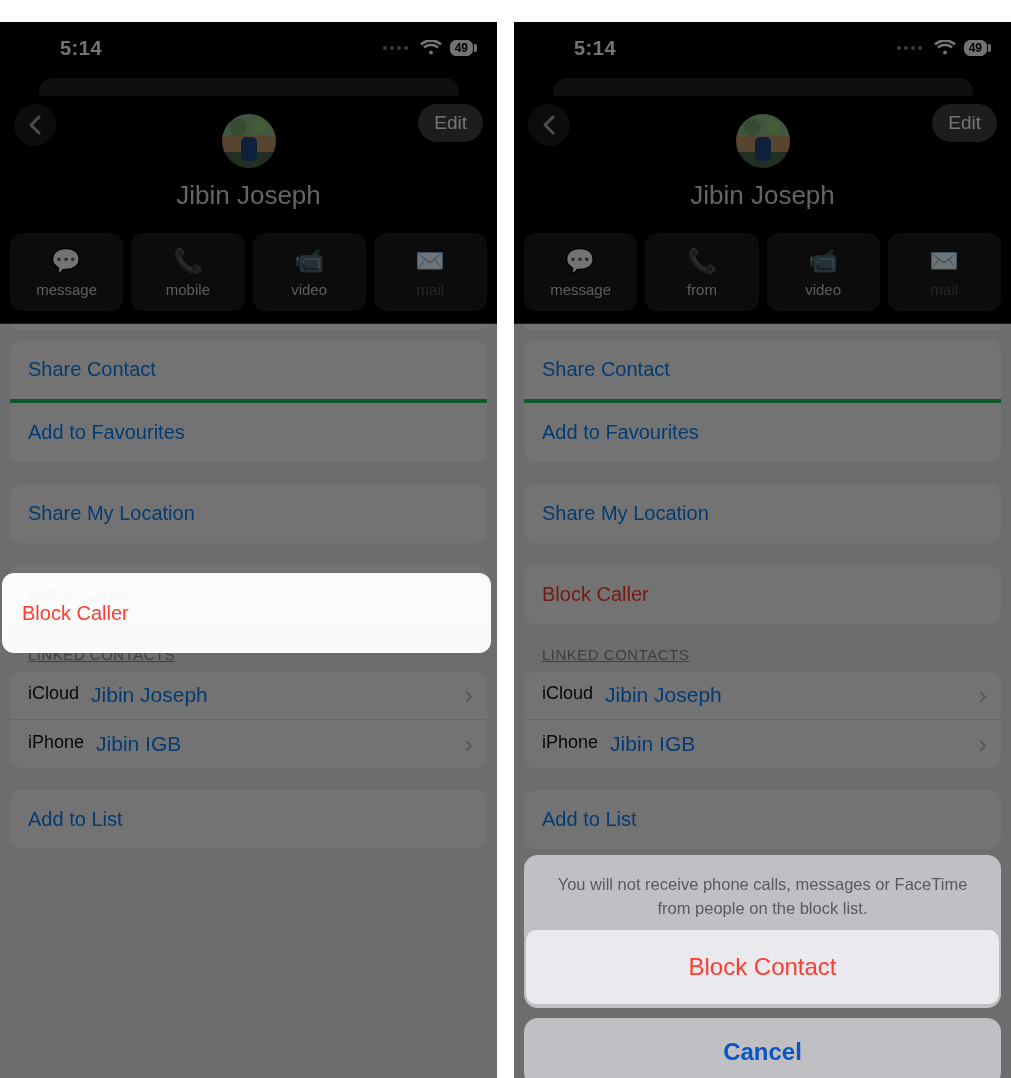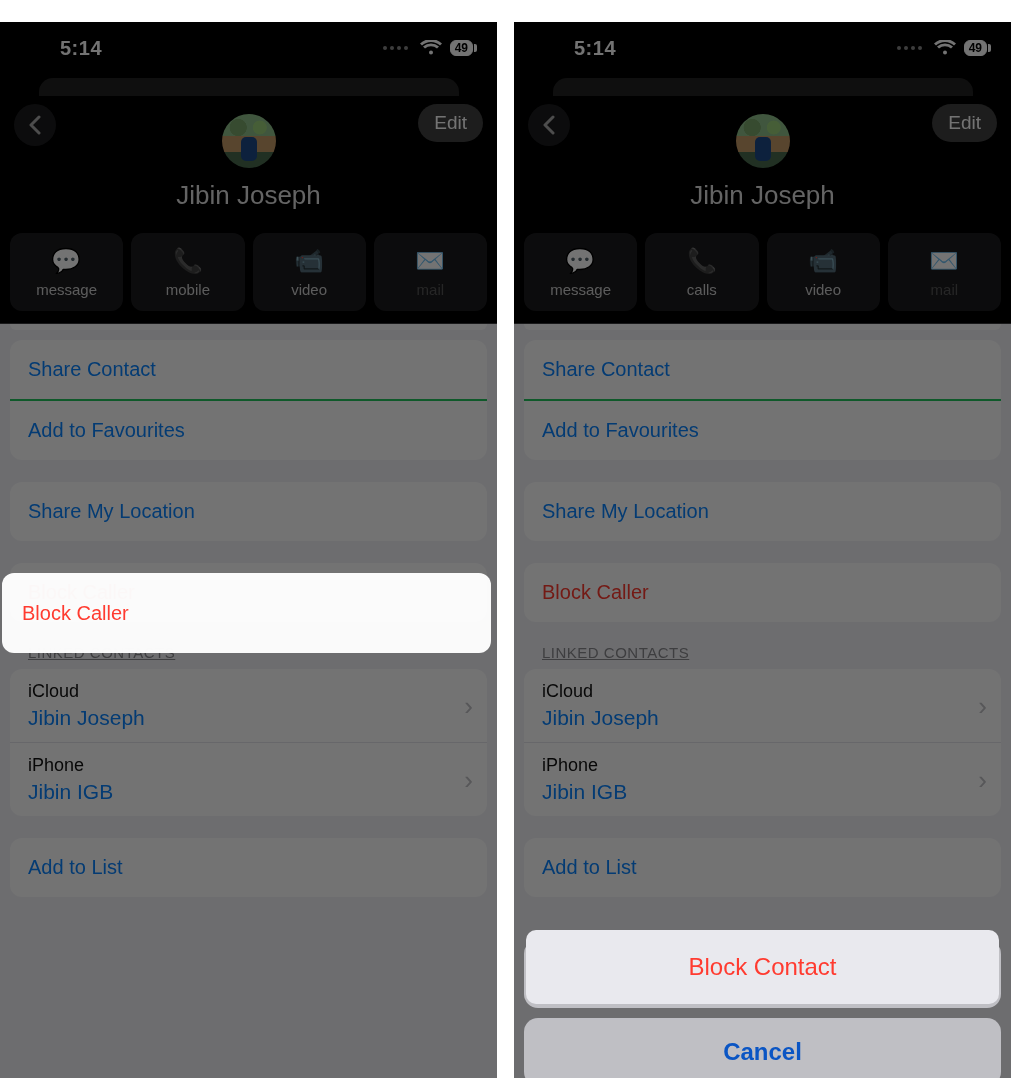--- a/index.html
+++ b/index.html
@@ -131,35 +131,35 @@
   .top-stub{
     height:6px; background:#fff; border-radius:0 0 12px 12px;
     margin:0 10px 10px 10px;
   }
   .card{
     background:#fff; margin:0 10px 22px 10px; border-radius:12px;
     overflow:hidden;
   }
   .row{
     padding:18px 18px; font-size:20px;
-    border-top:2px solid #22c55e;
+    border-top:4px solid #22c55e;
     display:flex; align-items:center; justify-content:space-between;
     cursor:pointer;
   }
   .row:first-child{ border-top:none; }
   .row.blue{ color:#0a84ff; }
   .row.red{ color:#ff3b30; }
   .section-label{
     color:#8a8a8e; font-size:15px; letter-spacing:.5px;
     padding: 0 28px 8px 28px;
     text-decoration: underline;
   }
   .linked-row{
     padding:12px 18px; border-top:1px solid #e5e5ea;
-    display:flex; flex-direction:column; gap:4px; position:relative; cursor:pointer;
+    display:flex; flex-direction:row; gap:12px; position:relative; cursor:pointer;
   }
   .linked-row:first-child{ border-top:none; }
   .linked-row .k{ color:#111; font-size:18px;}
   .linked-row .v{ color:#0a84ff; font-size:21px;}
   .chev{ position:absolute; right:14px; top:50%; transform:translateY(-50%); color:#c0c0c5; font-size:26px;}
 
   .home-indicator{
     position:absolute; bottom:10px; left:50%; transform:translateX(-50%);
     width:152px; height:5px; background:#000; border-radius:3px; z-index:30;
   }
@@ -331,21 +331,21 @@
       <div class="contact-name">Jibin Joseph</div>
     </div>
 
     <div class="actions-row" id="actionsB">
         <div class="action-tile">
           <div class="icn">💬</div>
           <div>message</div>
         </div>
         <div class="action-tile">
           <div class="icn">📞</div>
-          <div>calls</div>
+          <div>from</div>
         </div>
         <div class="action-tile">
           <div class="icn">📹</div>
           <div>video</div>
         </div>
         <div class="action-tile disabled">
           <div class="icn">✉️</div>
           <div>mail</div>
         </div>
       </div>
@@ -377,20 +377,21 @@
         </div>
       <div class="card">
         <div class="row blue">Add to List</div>
       </div>
     </div>
 
     <div class="dim-overlay"></div>
 
     <div class="action-sheet">
       <div class="sheet-group">
+        <div class="sheet-msg">You will not receive phone calls, messages or FaceTime from people on the block list.</div>
         <div class="sheet-act">Block Contact</div>
       </div>
       <div class="sheet-cancel">Cancel</div>
     </div>
 
     <div class="sheet-highlight" style="bottom:96px; height:74px;">Block Contact</div>
 
     <div class="home-indicator"></div>
   </div>
 

